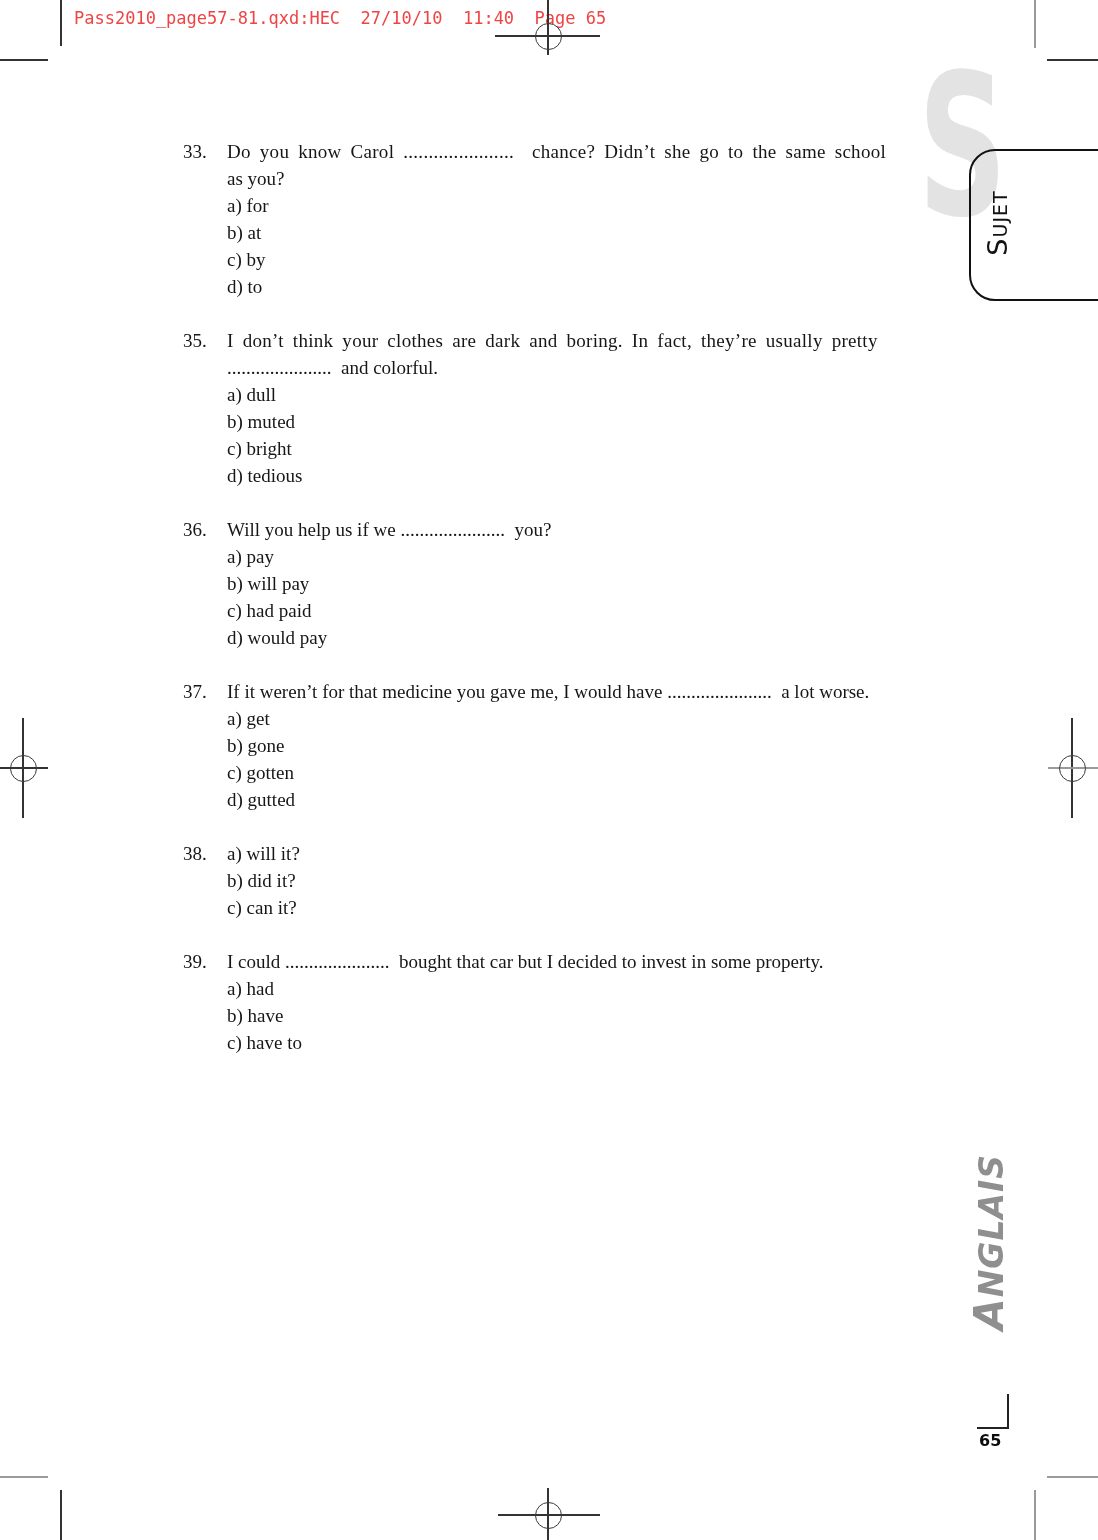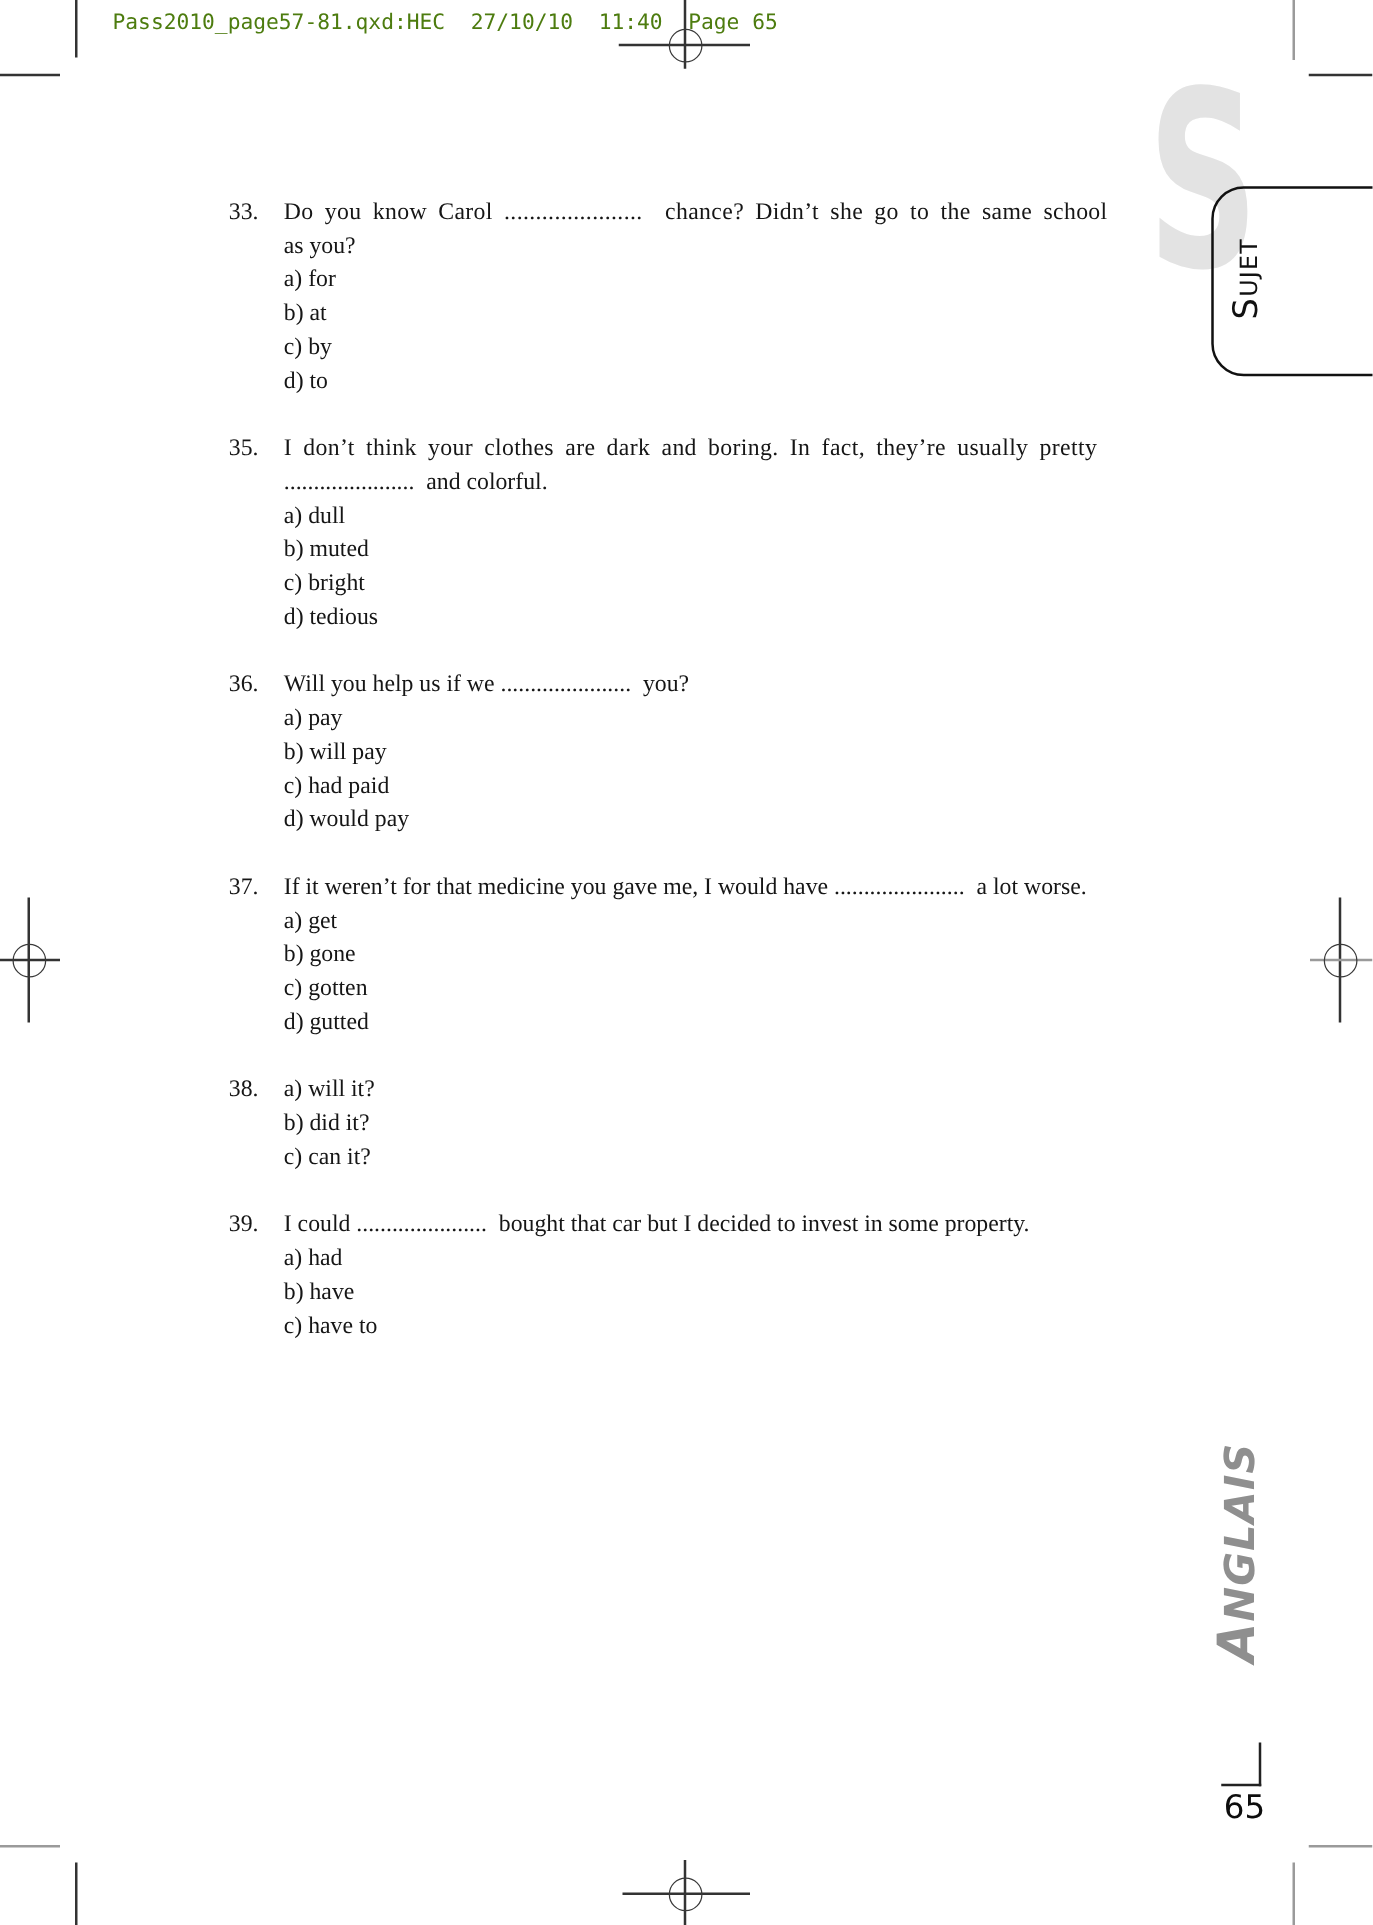--- a/index.html
+++ b/index.html
@@ -10,35 +10,34 @@
     overflow:hidden;
     font-family:"Liberation Serif", serif;
     color:#161616;
   }
   .abs { position:absolute; }
 
   
   .header-line {
     left:74px; top:8px;
     font-family:"DejaVu Sans Mono", monospace;
-    font-size:17px; color:#4d7c0f;
+    font-size:17px; color:#ef4444;
     white-space:pre;
-    margin-left:16px;
   }
 
   
   .mark { background:#333; }
   .mark.gray { background:#9a9a9a; }
   .reg-circle {
     border:1.5px solid #3a3a3a; border-radius:50%;
     width:25px; height:25px; background:transparent;
   }
 
   
-  .questions { left:183px; top:156px; width:740px; }
+  .questions { left:183px; top:138px; width:740px; }
   .q { display:flex; margin-bottom:27px; }
   .qnum { width:44px; flex:0 0 44px; font-size:19px; line-height:27px; }
   .qbody { width:690px; }
   .qline { font-size:19px; line-height:27px; white-space:pre-wrap; }
   .qline.stretch { word-spacing:0.21em; letter-spacing:0.015em; }
 
   
   .watermark-s {
     left:918px; top:48px;
     font-family:"DejaVu Sans", sans-serif;
@@ -72,21 +71,21 @@
   .anglais-text .big   { font-size:41px; }
   .anglais-text .small { font-size:33px; }
 
   .corner-mark {
     left:977px; top:1394px; width:30px; height:33px;
     border-right:2px solid #222; border-bottom:2px solid #222;
   }
   .page-number {
     left:979px; top:1431px;
     font-family:"DejaVu Sans", sans-serif;
-    font-weight:normal; font-size:26px; color:#0d0d0d;
+    font-weight:bold; font-size:16px; color:#0d0d0d;
   }
 </style>
 </head>
 <body>
 
 <div class="abs header-line">Pass2010_page57-81.qxd:HEC  27/10/10  11:40  Page 65</div>
 
 <div class="abs mark" style="left:60px; top:0; width:2px; height:46px;"></div>
 <div class="abs mark" style="left:0; top:59px; width:48px; height:2px;"></div>
 

